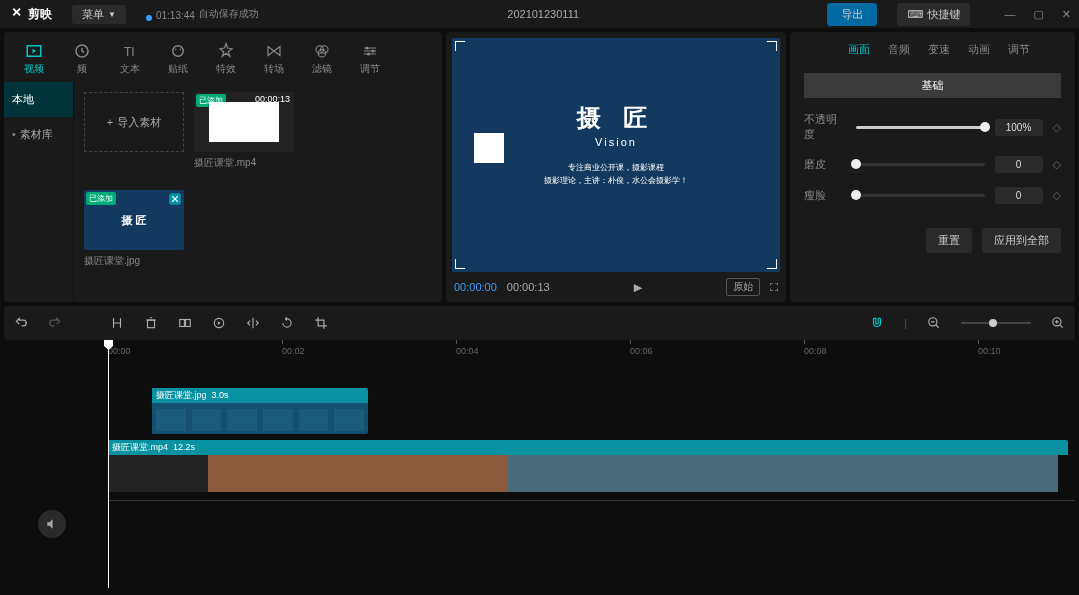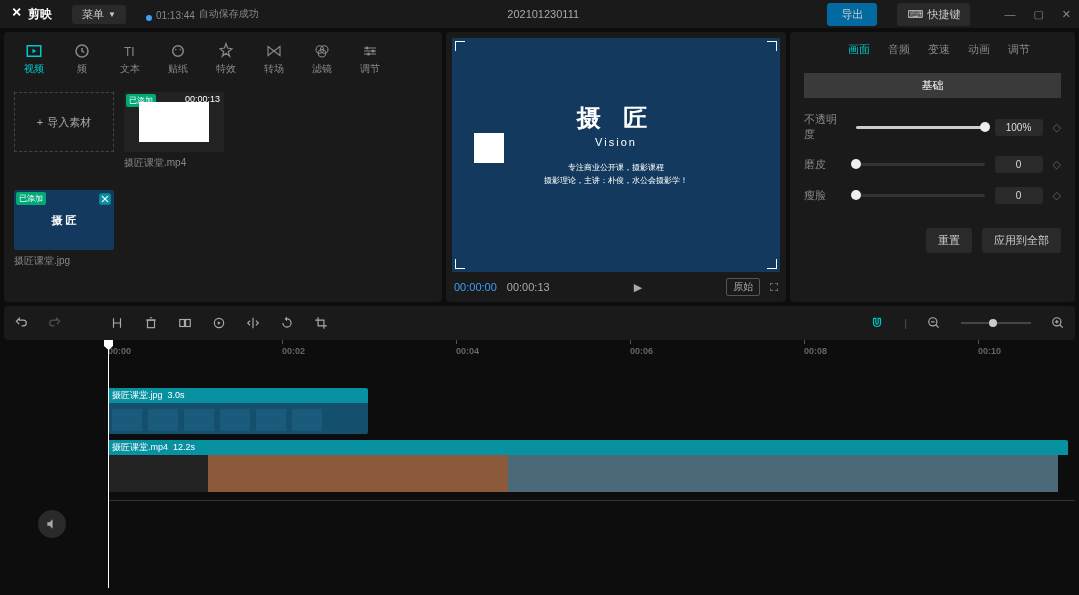--- a/index.html
+++ b/index.html
@@ -86,28 +86,28 @@
 .tl-toolbar svg{width:14px;height:14px;}
 .tl-toolbar .tbtn{cursor:pointer; display:flex;}
 .tl-toolbar .spacer{flex:1;}
 .tl-toolbar .zoom-sl{width:70px;height:2px;background:#444;position:relative;}
 .tl-toolbar .zoom-sl .zk{position:absolute;width:8px;height:8px;background:#ccc;border-radius:50%;top:-3px;left:40%;}
 
 .timeline{ background:#0d0d0d; height:248px; display:flex; }
 .tl-left{ width:96px; display:flex; align-items:center; justify-content:center; padding-top:120px;}
 .mute-btn{width:28px;height:28px;border-radius:50%;background:#2a2a2a;display:flex;align-items:center;justify-content:center;cursor:pointer;}
 .tl-right{ flex:1; position:relative; overflow:hidden;}
-.ruler{ height:22px; position:relative; color:#666; font-size:9px;font-weight:bold;}
+.ruler{ height:22px; position:relative; color:#666; font-size:9px;}
 .ruler .tick{ position:absolute; top:6px; }
 .ruler .tick::before{content:'';position:absolute;top:-6px;left:0;width:1px;height:4px;background:#555;}
 .playhead{ position:absolute; top:0; bottom:0; width:1px; background:#fff; left:8px; z-index:10;}
 .playhead::before{content:'';position:absolute;top:0;left:-4px;width:9px;height:10px;background:#fff;clip-path:polygon(0 0,100% 0,100% 60%,50% 100%,0 60%);}
 .clip{ position:absolute; border-radius:2px; overflow:hidden; }
 .clip-hdr{ background:#0891a0; color:#fff; font-size:9px; padding:1px 4px;}
-.clip1{ top:48px; left:8px; width:260px; height:46px;}
+.clip1{ top:48px; left:8px; width:260px; height:46px;padding-left:44px;}
 .clip1-body{height:34px;background:#14506e;display:flex;align-items:center;padding:0 4px;gap:6px;}
 .clip1-body .mini{width:30px;height:22px;background:#1a5a7a;}
 .clip2{ top:100px; left:8px; width:960px; height:52px;}
 .clip2-body{height:40px;display:flex;}
 .clip2-body .frame{flex:0 0 50px;height:40px;background:#3a2a1a;}
 .clip2-body .frame.f1{background:#222;}
 .clip2-body .frame.f2{background:#8a5a3a;}
 .clip2-body .frame.f3{background:#4a6a7a;}
 .baseline{position:absolute;top:160px;left:8px;right:0;height:1px;background:#333;}
 </style>
@@ -199,20 +199,24 @@
           <svg viewBox="0 0 24 24">
             <path d="M4 8h16M4 12h16M4 16h16" stroke="currentColor" stroke-width="1.5"></path>
             <circle cx="8" cy="8" r="2" fill="currentColor"></circle>
             <circle cx="16" cy="12" r="2" fill="currentColor"></circle>
             <circle cx="10" cy="16" r="2" fill="currentColor"></circle>
           </svg>
           <span>调节</span>
         </div>
     </div>
     <div class="left-body">
+      <div class="src-tabs">
+        <div class="src-tab active">本地</div>
+        <div class="src-tab"><span class="bullet">•</span><span>素材库</span></div>
+      </div>
       <div class="media-grid">
         <div class="import-box">
             <span>+</span>
             <span>导入素材</span>
           </div>
         <div class="media">
           <div class="thumb doc">
               <div class="tag">已添加</div>
               <div class="dur">00:00:13</div>
               <div class="thumb-inner"></div>

